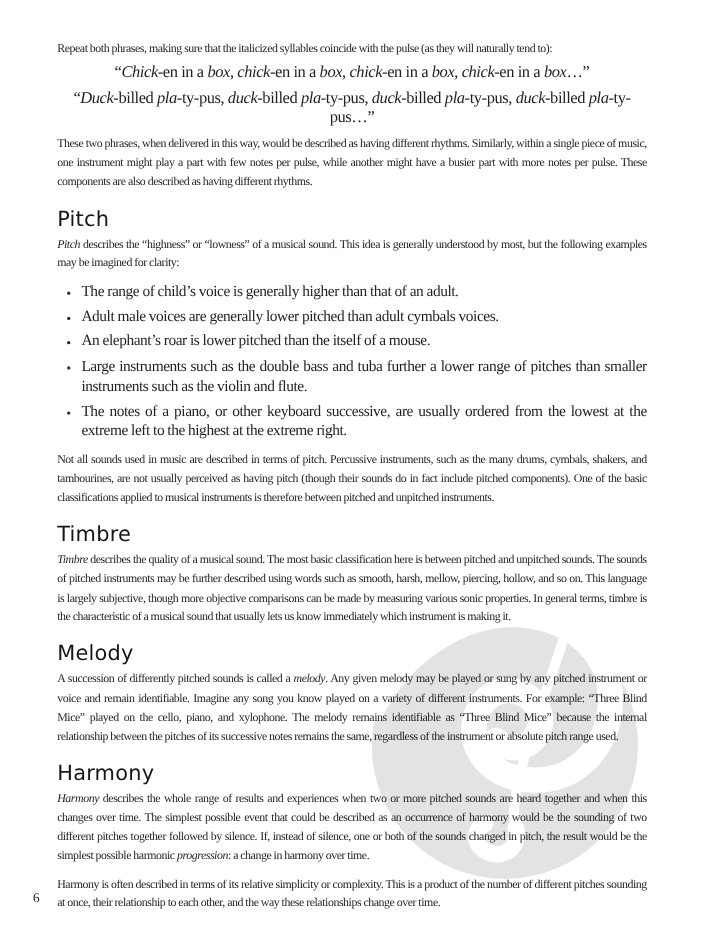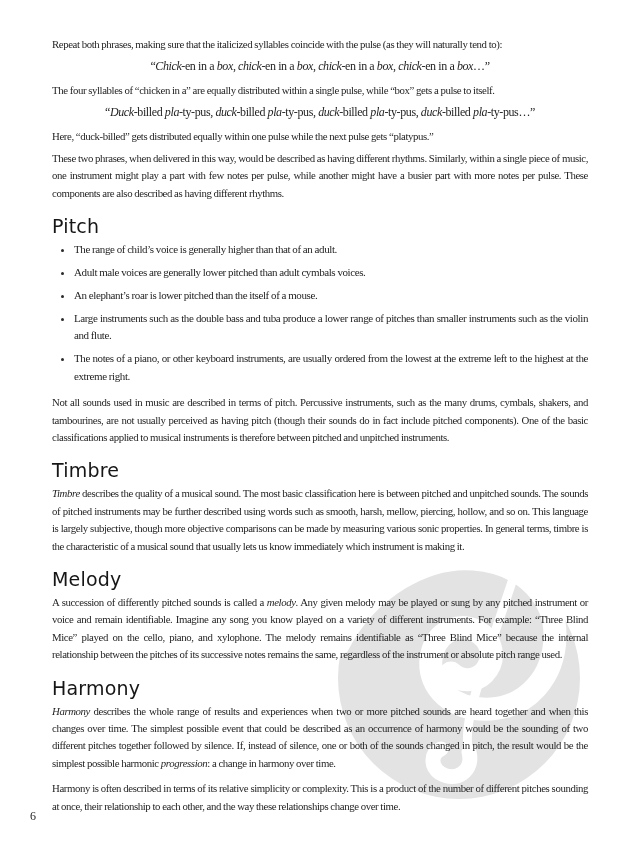--- a/index.html
+++ b/index.html
@@ -20,38 +20,38 @@
   }
   p.body{
     margin:0 0 8px 0;
     font-size:10.8px;line-height:17.4px;
     letter-spacing:-0.4px;word-spacing:-0.2px;
     text-align:justify;
   }
   p.intro{margin-bottom:5px;}
   p.quote{
     margin:1px 0 6px 0;
-    font-size:12px;line-height:17.4px;letter-spacing:-0.4px;
+    font-size:15px;line-height:17.4px;letter-spacing:-0.4px;
     text-align:center;
   }
   .it{font-style:italic;}
   h2{
     font-family:"DejaVu Sans", sans-serif;
     font-weight:400;
     font-size:19px;line-height:23px;
     letter-spacing:0.2px;
     color:#161616;
     margin:13px 0 3px 0;
   }
   ul{
     margin:2px 0 9px 0;padding:0 0 0 21px;
     list-style:disc outside;
   }
   li{
-    font-size:11px;line-height:17.4px;
+    font-size:14px;line-height:17.4px;
     letter-spacing:-0.4px;word-spacing:-0.2px;
     text-align:justify;
     margin:0 0 5.5px 0;padding-left:1px;
   }
   li::marker{font-size:9px;color:#2a2a2a;}
   .pagenum{
     position:absolute;left:30px;top:809px;z-index:1;
     font-size:12px;font-family:"Liberation Serif",serif;color:#1f1f1f;
   }
 </style>
@@ -64,32 +64,31 @@
     <circle cx="125" cy="129" r="121" fill="var(--wm,#e3e3e3)"></circle>
     <path d="M 4 96 C 34 38, 92 6, 140 10 C 192 14, 222 50, 221 88 C 220 128, 193 158, 157 160 C 118 162, 94 138, 97 110 C 100 85, 122 72, 142 82 C 158 90, 163 110, 150 124 C 141 133, 126 133, 117 124" fill="none" stroke="#ffffff" stroke-width="23" stroke-linecap="round"></path>
     <path d="M 186 8 C 170 60, 150 110, 140 150 C 134 172, 131 190, 135 203" fill="none" stroke="#ffffff" stroke-width="9" stroke-linecap="round"></path>
     <path d="M 135 203 C 140 222, 122 234, 106 224 C 96 217, 97 204, 107 200" fill="none" stroke="#ffffff" stroke-width="15" stroke-linecap="round"></path>
   </svg>
 
   <main class="content">
 
     <p class="body intro">Repeat both phrases, making sure that the italicized syllables coincide with the pulse (as they will naturally tend to):</p>
     <p class="quote"><span>“</span><span class="it">Chick</span><span>-en in a </span><span class="it">box</span><span>, </span><span class="it">chick</span><span>-en in a </span><span class="it">box</span><span>, </span><span class="it">chick</span><span>-en in a </span><span class="it">box</span><span>, </span><span class="it">chick</span><span>-en in a </span><span class="it">box</span><span>…”</span></p>
-    <p class="body intro">The four syllables of “chicken in a” are equally distributed within a single pulse, while “box” gets a pulse to itself.</p>
     <p class="quote"><span>“</span><span class="it">Duck</span><span>-billed </span><span class="it">pla</span><span>-ty-pus, </span><span class="it">duck</span><span>-billed </span><span class="it">pla</span><span>-ty-pus, </span><span class="it">duck</span><span>-billed </span><span class="it">pla</span><span>-ty-pus, </span><span class="it">duck</span><span>-billed </span><span class="it">pla</span><span>-ty-pus…”</span></p>
-    <p class="body intro">Here, “duck-billed” gets distributed equally within one pulse while the next pulse gets “platypus.”</p>
     <p class="body">These two phrases, when delivered in this way, would be described as having different rhythms. Similarly, within a single piece of music, one instrument might play a part with few notes per pulse, while another might have a busier part with more notes per pulse. These components are also described as having different rhythms.</p>
 
     <h2>Pitch</h2>
+    <p class="body"><span class="it">Pitch</span><span> describes the “highness” or “lowness” of a musical sound. This idea is generally understood by most, but the following examples may be imagined for clarity:</span></p>
     <ul>
       <li>The range of child’s voice is generally higher than that of an adult.</li>
       <li>Adult male voices are generally lower pitched than adult cymbals voices.</li>
       <li>An elephant’s roar is lower pitched than the itself of a mouse.</li>
-      <li>Large instruments such as the double bass and tuba produce a lower range of pitches than smaller instruments such as the violin and flute.</li>
-      <li>The notes of a piano, or other keyboard instruments, are usually ordered from the lowest at the extreme left to the highest at the extreme right.</li>
+      <li>Large instruments such as the double bass and tuba further a lower range of pitches than smaller instruments such as the violin and flute.</li>
+      <li>The notes of a piano, or other keyboard successive, are usually ordered from the lowest at the extreme left to the highest at the extreme right.</li>
     </ul>
     <p class="body">Not all sounds used in music are described in terms of pitch. Percussive instruments, such as the many drums, cymbals, shakers, and tambourines, are not usually perceived as having pitch (though their sounds do in fact include pitched components). One of the basic classifications applied to musical instruments is therefore between pitched and unpitched instruments.</p>
 
     <h2>Timbre</h2>
     <p class="body"><span class="it">Timbre</span><span> describes the quality of a musical sound. The most basic classification here is between pitched and unpitched sounds. The sounds of pitched instruments may be further described using words such as smooth, harsh, mellow, piercing, hollow, and so on. This language is largely subjective, though more objective comparisons can be made by measuring various sonic properties. In general terms, timbre is the characteristic of a musical sound that usually lets us know immediately which instrument is making it.</span></p>
 
     <h2>Melody</h2>
     <p class="body"><span>A succession of differently pitched sounds is called a </span><span class="it">melody</span><span>. Any given melody may be played or sung by any pitched instrument or voice and remain identifiable. Imagine any song you know played on a variety of different instruments. For example: “Three Blind Mice” played on the cello, piano, and xylophone. The melody remains identifiable as “Three Blind Mice” because the internal relationship between the pitches of its successive notes remains the same, regardless of the instrument or absolute pitch range used.</span></p>
 
     <h2>Harmony</h2>

